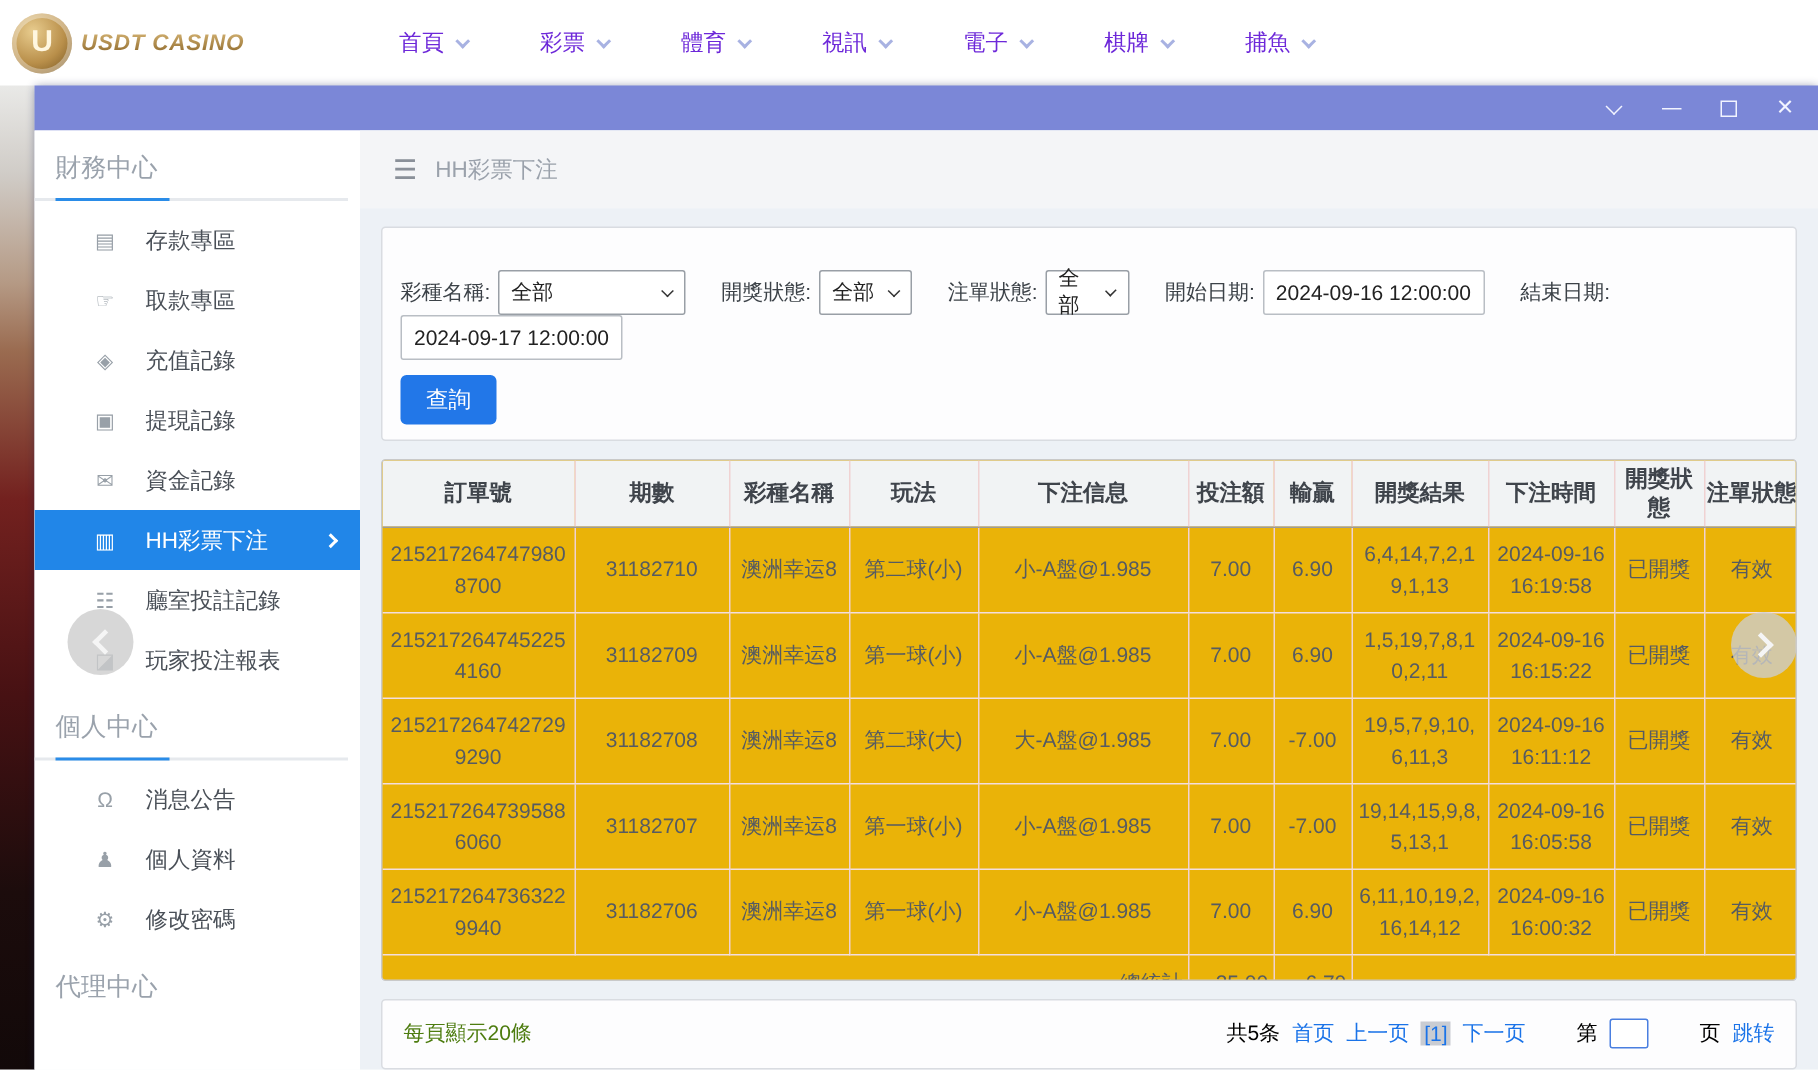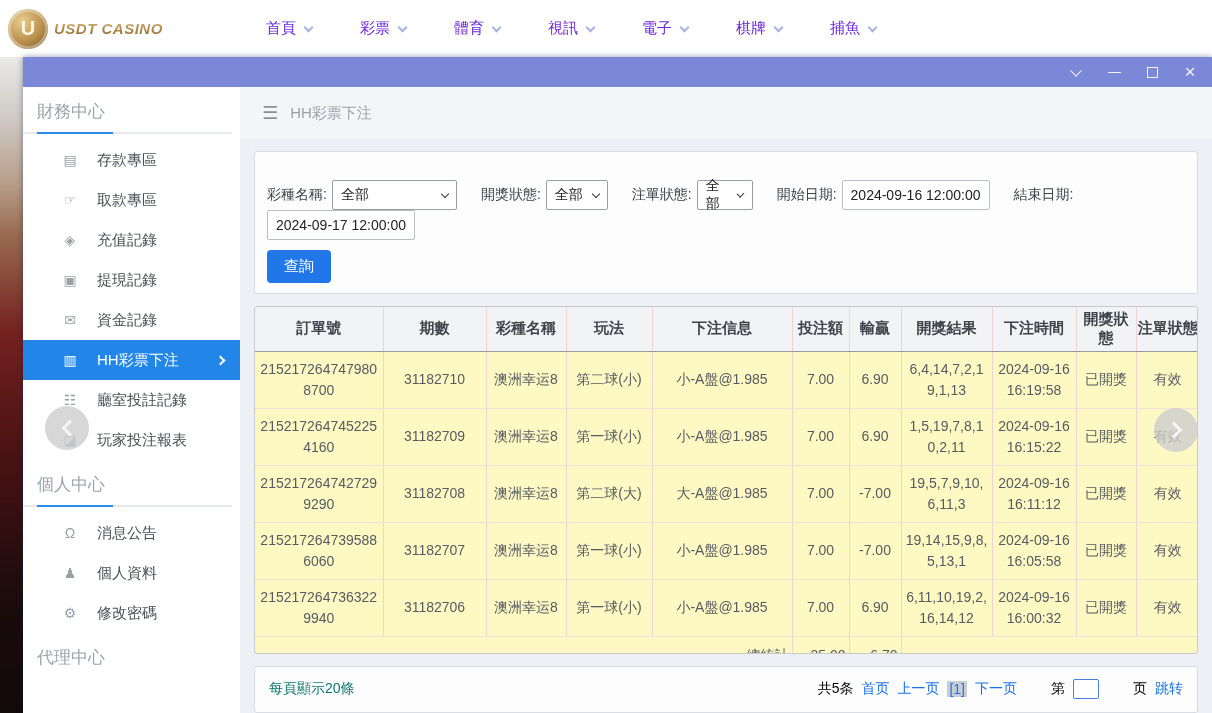--- a/index.html
+++ b/index.html
@@ -69,33 +69,33 @@
   .filter-row { display:flex; align-items:center; flex-wrap:wrap; }
   .f-label { font-size:14px; color:#3c4248; margin:0 5px 0 0; }
   .f-label.gap { margin-left:24px; }
   .sel { height:30px; border:1px solid #999fa6; border-radius:2px; background:#fff; display:flex; align-items:center; justify-content:space-between; padding:0 8px; cursor:pointer; }
   .sel .sel-val { font-size:14px; color:#222; }
   .sel .sel-arrow { width:6px; height:6px; border-right:1.8px solid #333; border-bottom:1.8px solid #333; transform:rotate(45deg); margin-top:-3px; margin-left:8px; }
   .date-input { height:30px; border:1px solid #b9bec4; border-radius:2px; background:#fff; font-size:14px; color:#222; padding:0 8px; width:148px; font-family:inherit; }
   .btn-query { margin-top:10px; background:#2277e8; color:#fff; border:none; border-radius:4px; font-size:15px; padding:7px 17px; cursor:pointer; }
 
   
-  .table-wrap { margin:12px 14px 0 14px; background:#fef9c3; border:1px solid #c9c9c9; border-radius:3px; overflow:hidden; }
+  .table-wrap { margin:12px 14px 0 14px; background:#eab308; border:1px solid #c9c9c9; border-radius:3px; overflow:hidden; }
   table { border-collapse:collapse; table-layout:fixed; width:944px; }
   th { height:44px; background:#f1f3f4; font-size:15px; color:#3f444b; font-weight:bold; border-right:1px solid #f0d2d2; border-bottom:1px solid #9b9b9b; }
   th:last-child { border-right:none; }
   td { text-align:center; font-size:14px; color:#565b62; border-right:1px solid #f0d2d2; border-bottom:1px solid #f3dede; word-break:break-all; line-height:1.45; padding:2px 3px; }
   td:last-child { border-right:none; }
   tr.data-row td { height:57px; }
   tr.summary-row td { height:38px; border-bottom:1px solid #e9e9e9; font-size:14px; color:#565b62; }
   tr.summary-row:last-child td { border-bottom:none;text-align:right; }
 
   
   .footer-panel { margin:12px 14px 0 14px; height:50px; display:flex; align-items:center; justify-content:space-between; padding:0 14px; }
-  .page-size { font-size:14px; color:#0f766e; }
+  .page-size { font-size:14px; color:#4d7c0f; }
   .pager { display:flex; align-items:center; gap:8px; font-size:14px; }
   .pg-muted { color:#000000;margin-left:26px; }
   .pg-link { color:#1a73e8; cursor:pointer; text-decoration:none; }
   .pg-current { color:#1a73e8; background:#c9ccd2; padding:0 2px; cursor:default; }
   .jump-input { width:26px; height:20px; border:1px solid #4a7fe0; border-radius:2px; background:#fff; }
 </style>
 </head>
 <body>
 
 <div class="topnav">

